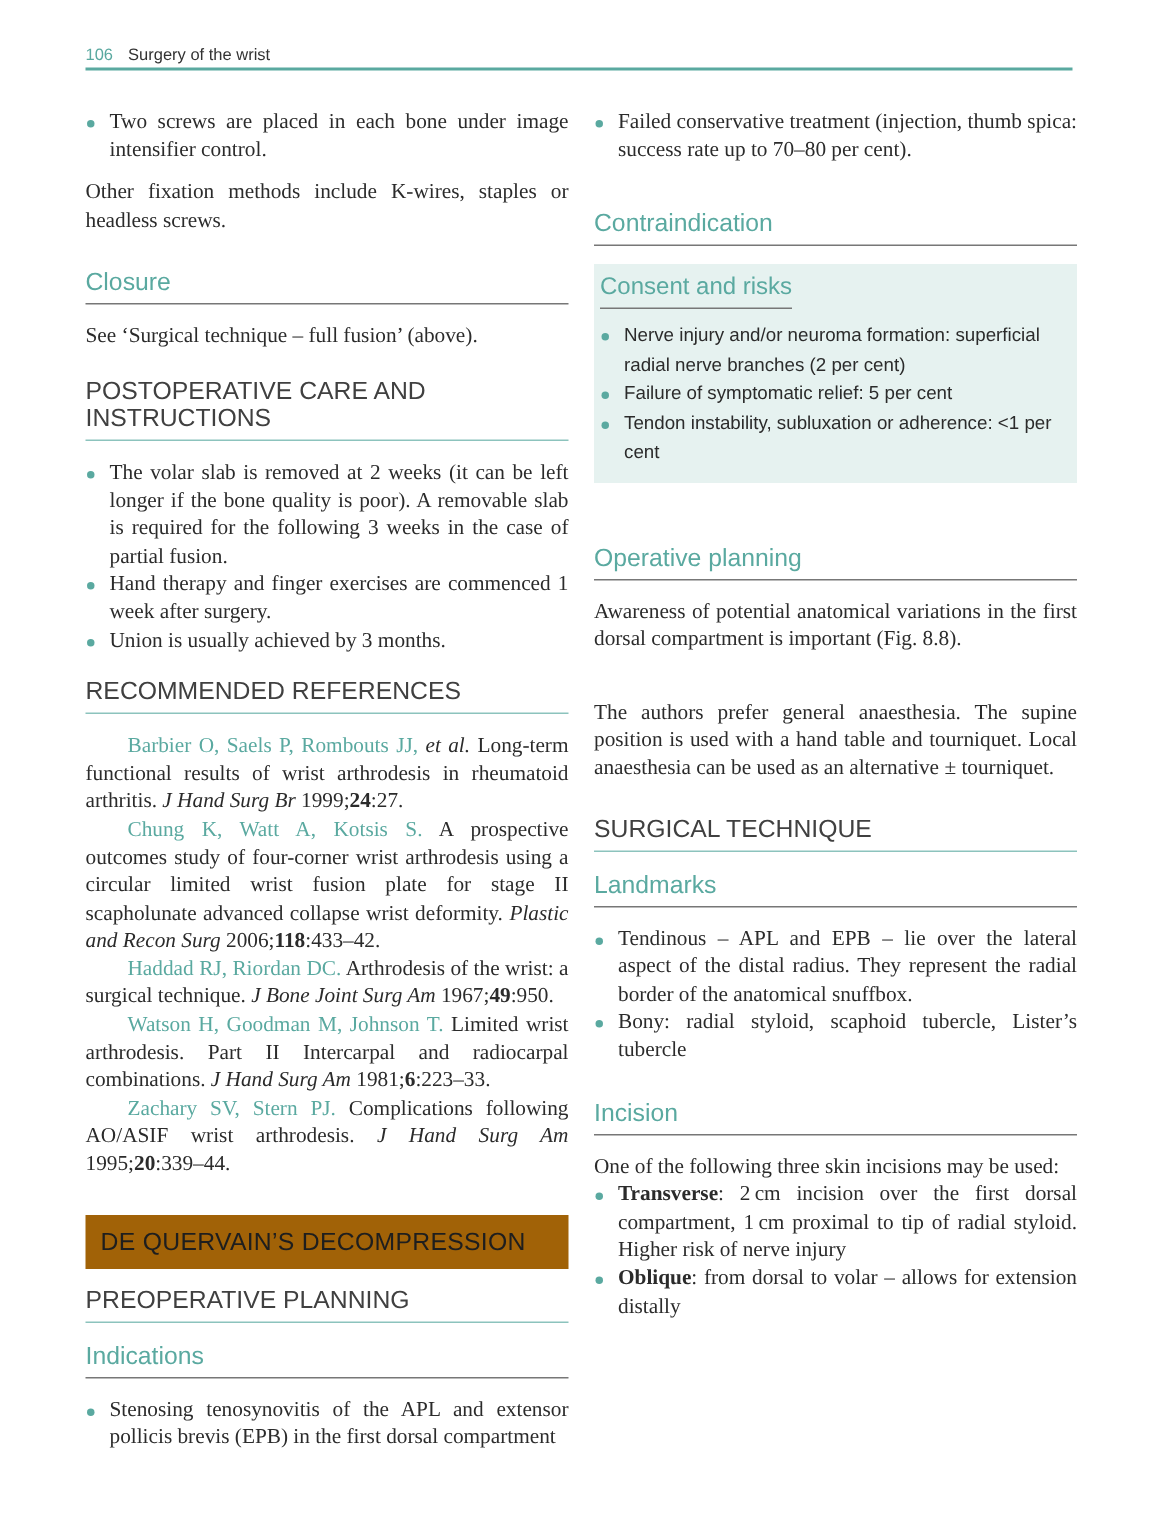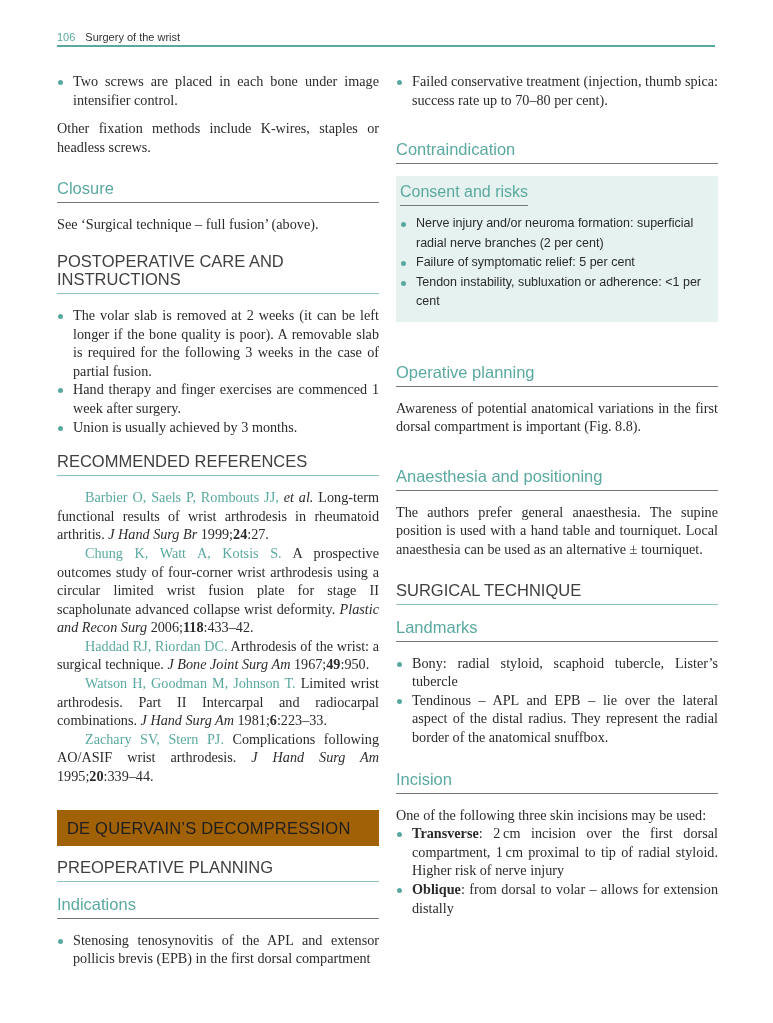--- a/index.html
+++ b/index.html
@@ -79,28 +79,27 @@
     <ul class="bul">
       <li><span class="dot"></span><span>Nerve injury and/or neuroma formation: superficial radial nerve branches (2 per cent)</span></li>
       <li><span class="dot"></span><span>Failure of symptomatic relief: 5 per cent</span></li>
       <li><span class="dot"></span><span>Tendon instability, subluxation or adherence: &lt;1 per cent</span></li>
     </ul>
   </div>
 
   <div class="h-sub">Operative planning</div>
   <p class="p" style="margin-bottom:30px;">Awareness of potential anatomical variations in the first dorsal compartment is important (Fig. 8.8).</p>
 
-  <div class="h-sub">Anaesthesia and positioning</div>
   <p class="p" style="margin-bottom:22px;">The authors prefer general anaesthesia. The supine position is used with a hand table and tourniquet. Local anaesthesia can be used as an alternative ± tourniquet.</p>
 
   <div class="h-main">SURGICAL TECHNIQUE</div>
   <div class="h-sub">Landmarks</div>
   <ul class="bul" style="margin-bottom:22px;">
+    <li><span class="dot"></span><span>Tendinous – APL and EPB – lie over the lateral aspect of the distal radius. They represent the radial border of the anatomical snuffbox.</span></li>
     <li><span class="dot"></span><span>Bony: radial styloid, scaphoid tubercle, Lister’s tubercle</span></li>
-    <li><span class="dot"></span><span>Tendinous – APL and EPB – lie over the lateral aspect of the distal radius. They represent the radial border of the anatomical snuffbox.</span></li>
   </ul>
 
   <div class="h-sub">Incision</div>
   <p class="p" style="margin-bottom:0;">One of the following three skin incisions may be used:</p>
   <ul class="bul">
     <li><span class="dot"></span><b class="lbl">Transverse</b><span>: 2 cm incision over the first dorsal compartment, 1 cm proximal to tip of radial styloid. Higher risk of nerve injury</span></li>
     <li><span class="dot"></span><b class="lbl">Oblique</b><span>: from dorsal to volar – allows for extension distally</span></li>
   </ul>
 </div>
 

